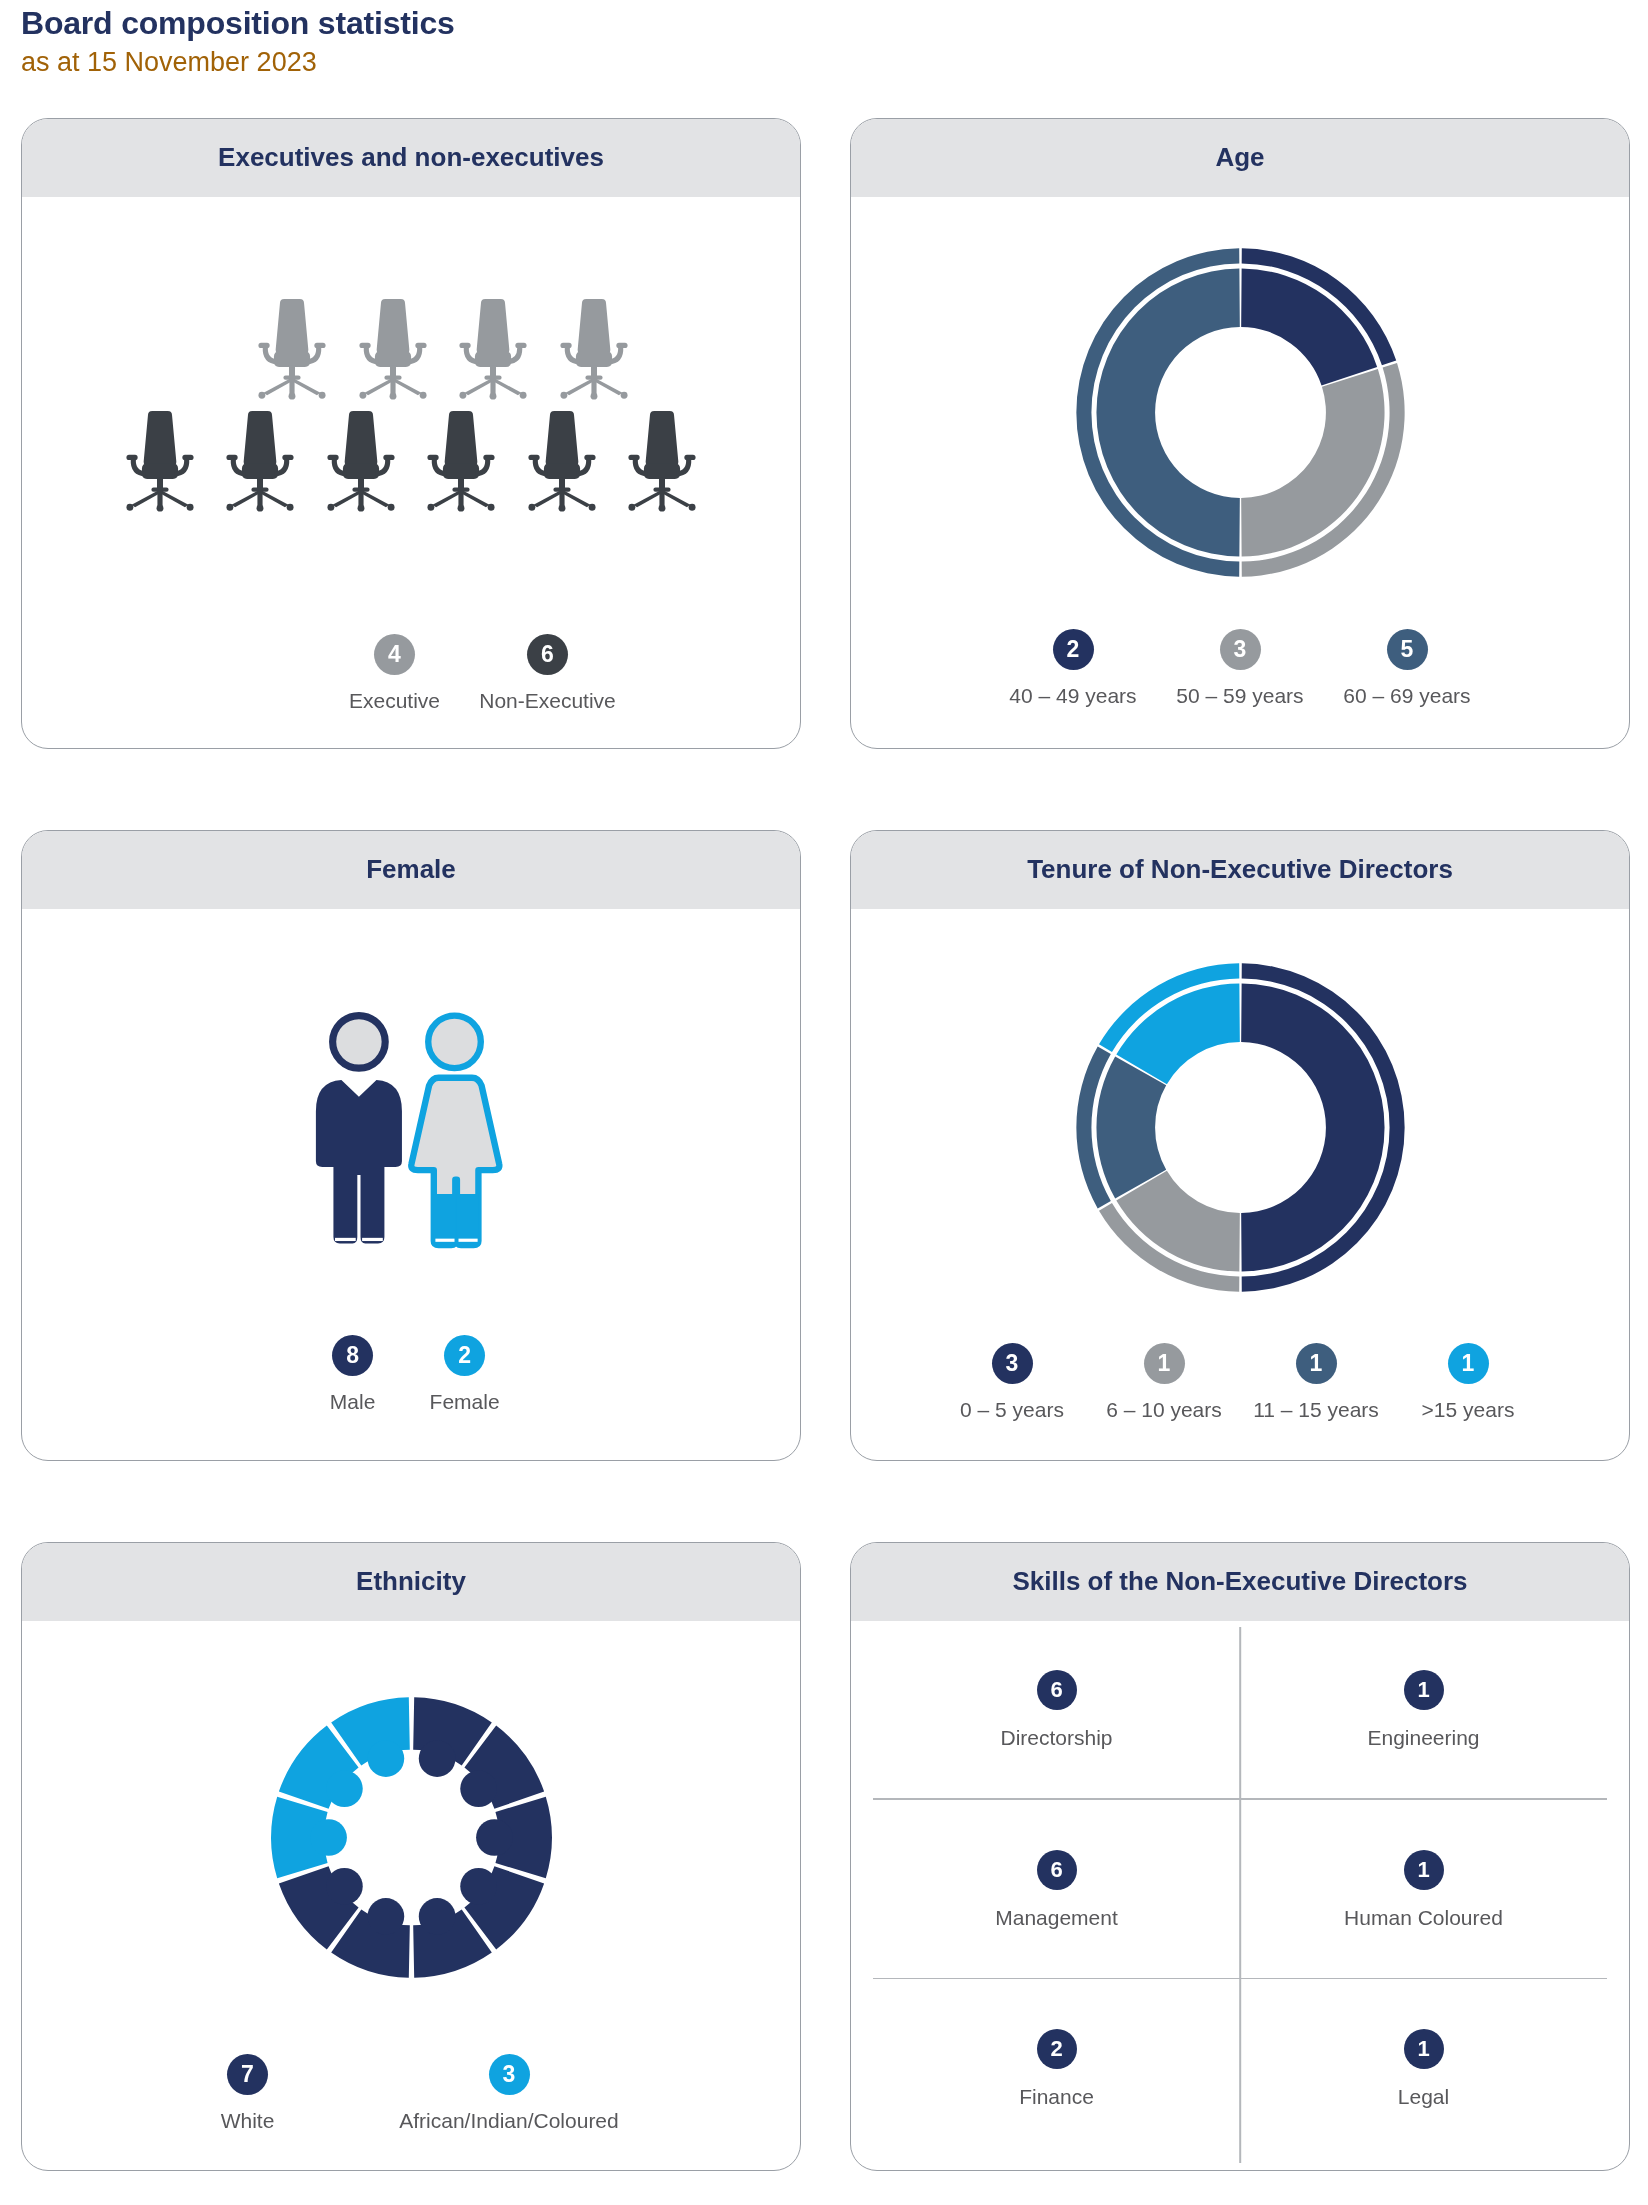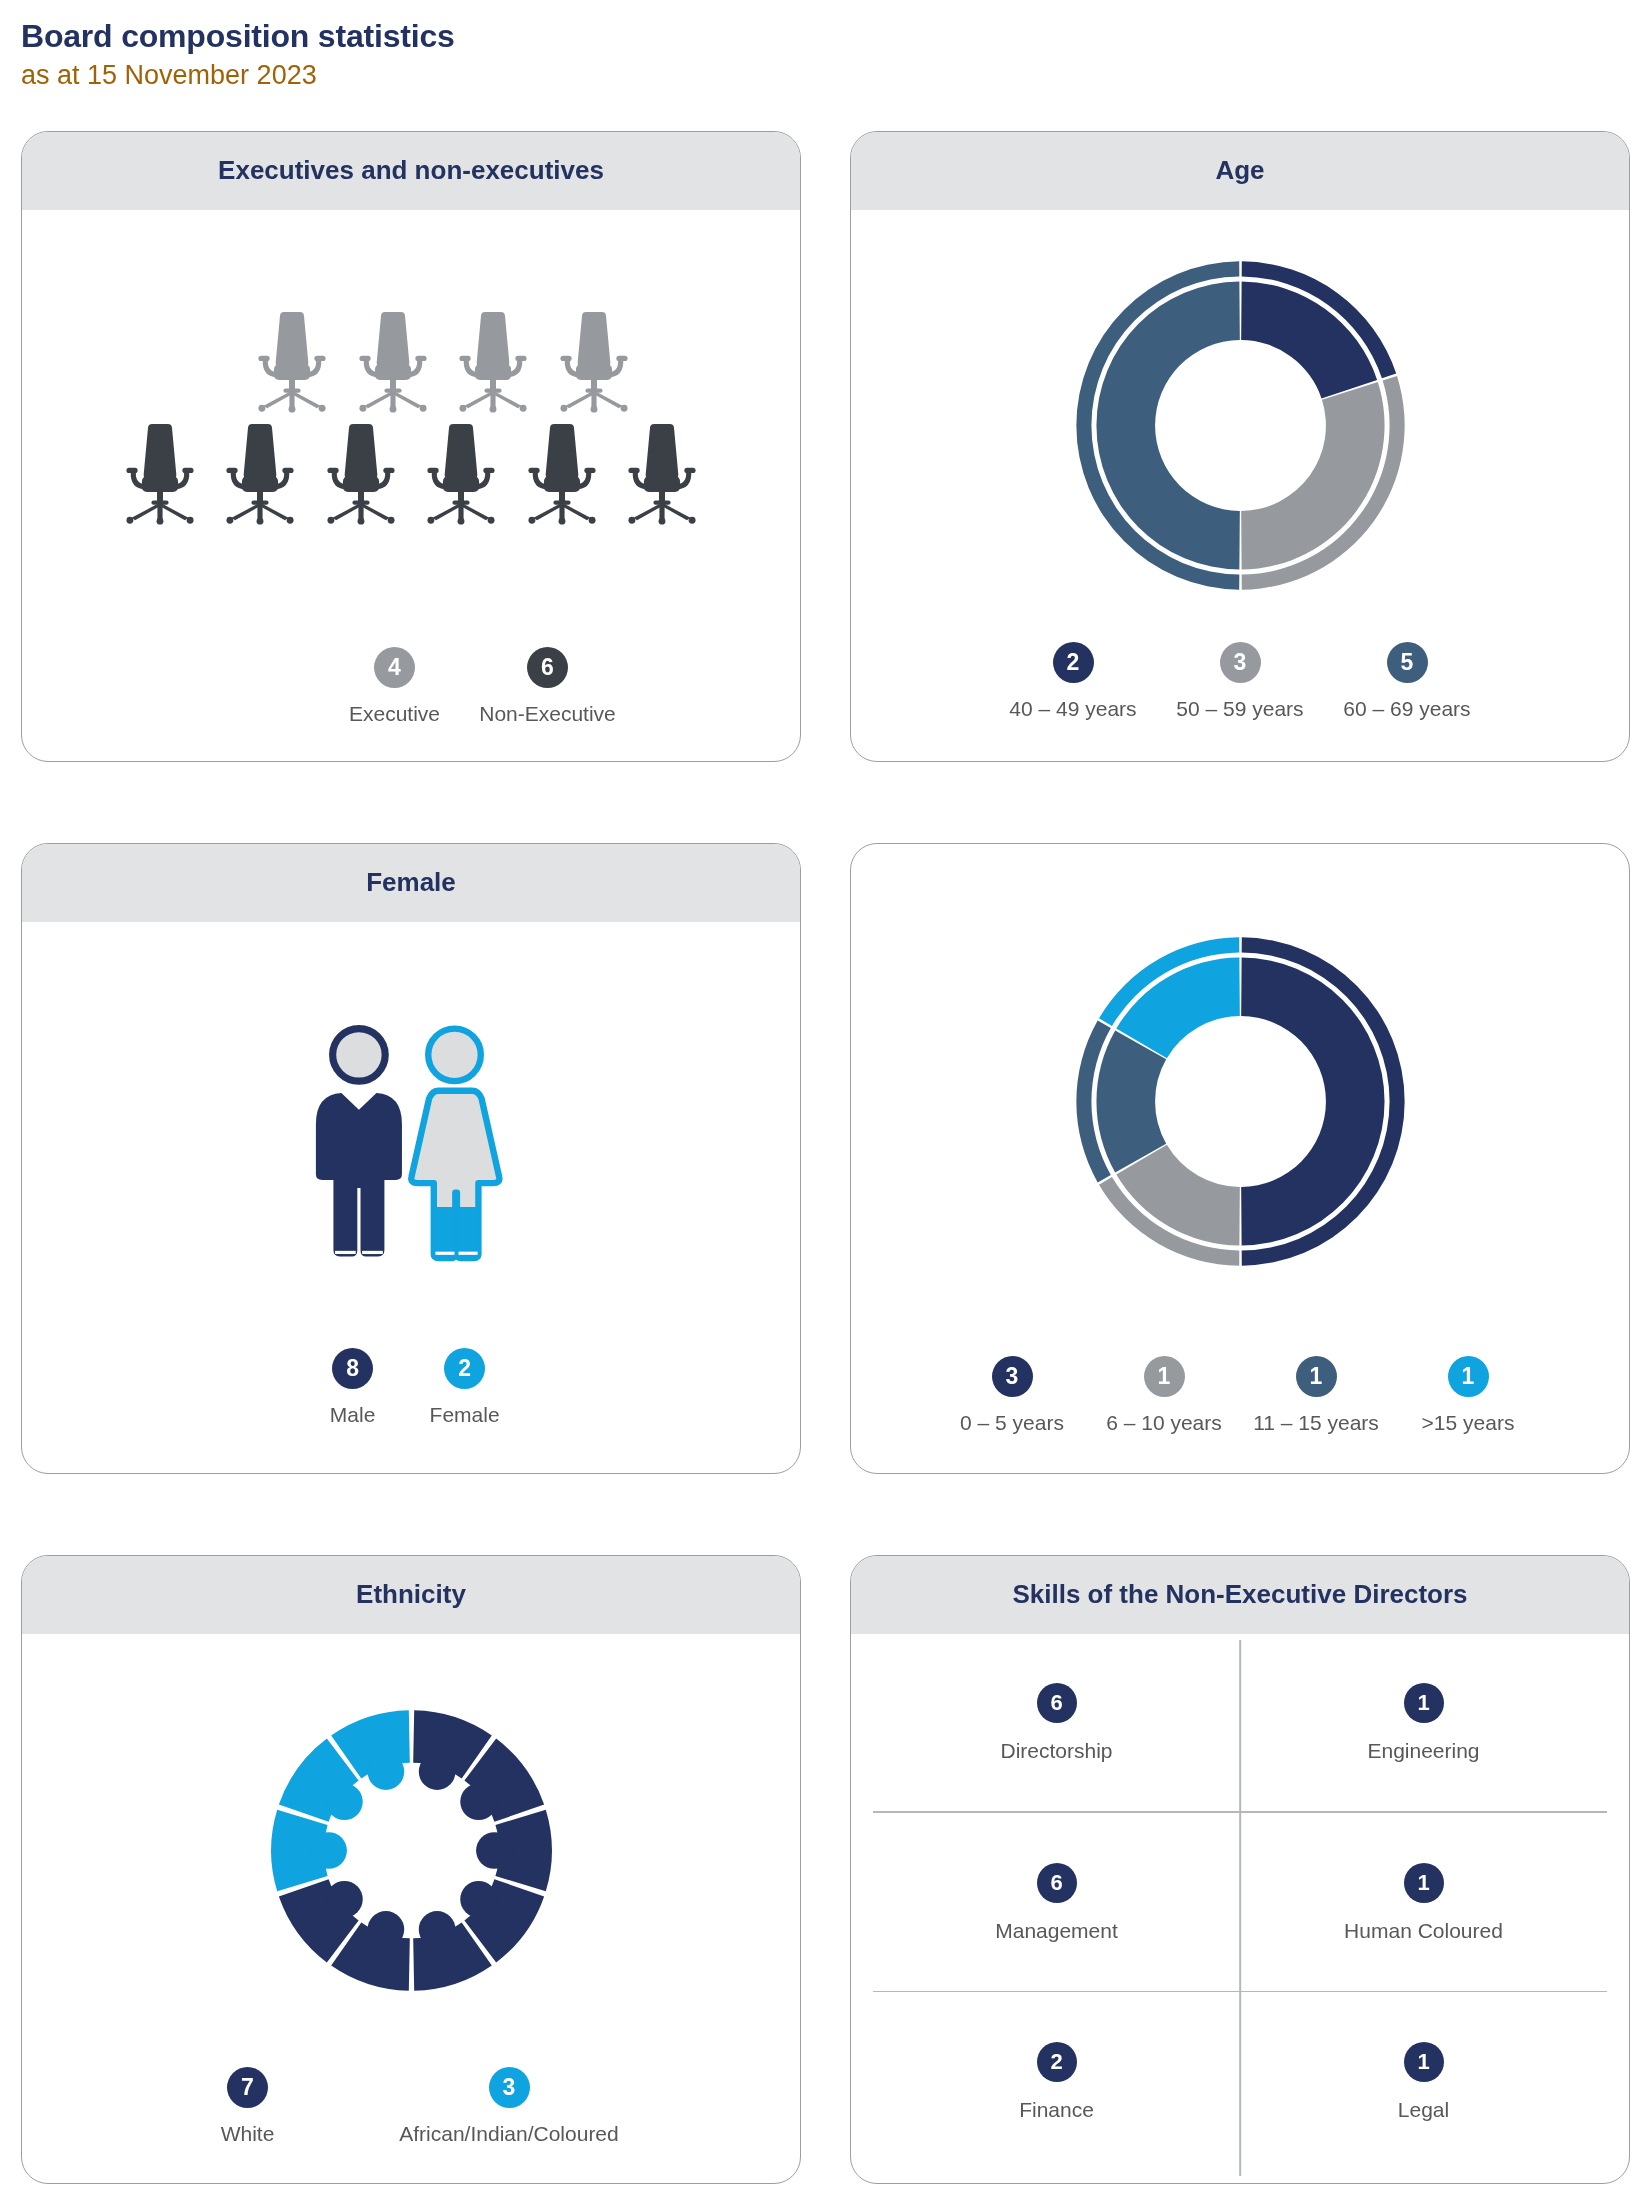--- a/index.html
+++ b/index.html
@@ -13,21 +13,21 @@
     font-family: "Liberation Sans", sans-serif;
     color: #4a4a4a;
     overflow: hidden;
   }
 
   .page {
     position: relative;
     width: 1649px;
     height: 2205px;
     box-sizing: border-box;
-    padding: 19px 21px 0 21px;
+    padding: 6px 21px 0 21px;
   }
 
   
   .page-header { margin: 0 0 27px 0; }
   .page-title {
     font-size: 32px;
     font-weight: bold;
     color: #233260;
     letter-spacing: -0.2px;
     line-height: 1.12;
@@ -497,20 +497,23 @@
           </div>
           <div class="legend-item">
             <div class="badge" style="background:#0fa3e0">2</div>
             <div class="legend-label">Female</div>
           </div>
         </div>
       </div>
     </div>
 
     <div class="card">
+      <div class="card-header">
+        <div class="card-title">Tenure of Non-Executive Directors</div>
+      </div>
       <div class="card-body">
         <div class="donut-area">
           <svg width="335" height="335" viewBox="0 0 200 200">
             <g id="tenure-donut">
                 <path d="M100.76968228709372 2.0030225508106128 A98 98 0 0 1 100.76968228709369 197.9969774491894 L100.69899717909529 188.99725503038627 A89 89 0 0 0 100.69899717909531 11.002744969613715 Z" fill="#233260"></path>
                 <path d="M100.67543547642917 14.002652442548083 A86 86 0 0 1 100.67543547642916 185.99734755745192 L100.40054894532427 150.99842703988426 A51 51 0 0 0 100.40054894532427 49.00157296011573 Z" fill="#233260"></path>
                 <path d="M99.23031771290633 197.9969774491894 A98 98 0 0 1 15.516969178458083 149.66505313806076 L23.275614866150704 145.10397682946333 A89 89 0 0 0 99.30100282090471 188.99725503038627 Z" fill="#969a9e"></path>
                 <path d="M99.32456452357086 185.99734755745192 A86 86 0 0 1 25.861830095381578 143.58361805993087 L56.03434110307513 125.84609908205202 A51 51 0 0 0 99.59945105467574 150.99842703988426 Z" fill="#969a9e"></path>
                 <path d="M14.747286891364396 148.33192431112866 A98 98 0 0 1 14.747286891364382 51.66807568887135 L22.576617687055418 56.10672179907704 A89 89 0 0 0 22.576617687055418 143.89327820092296 Z" fill="#3e5e7e"></path>
                 <path d="M25.186394618952434 142.41372949752108 A86 86 0 0 1 25.18639461895242 57.58627050247894 L55.633792157750854 74.84767204216774 A51 51 0 0 0 55.63379215775086 125.15232795783227 Z" fill="#3e5e7e"></path>

